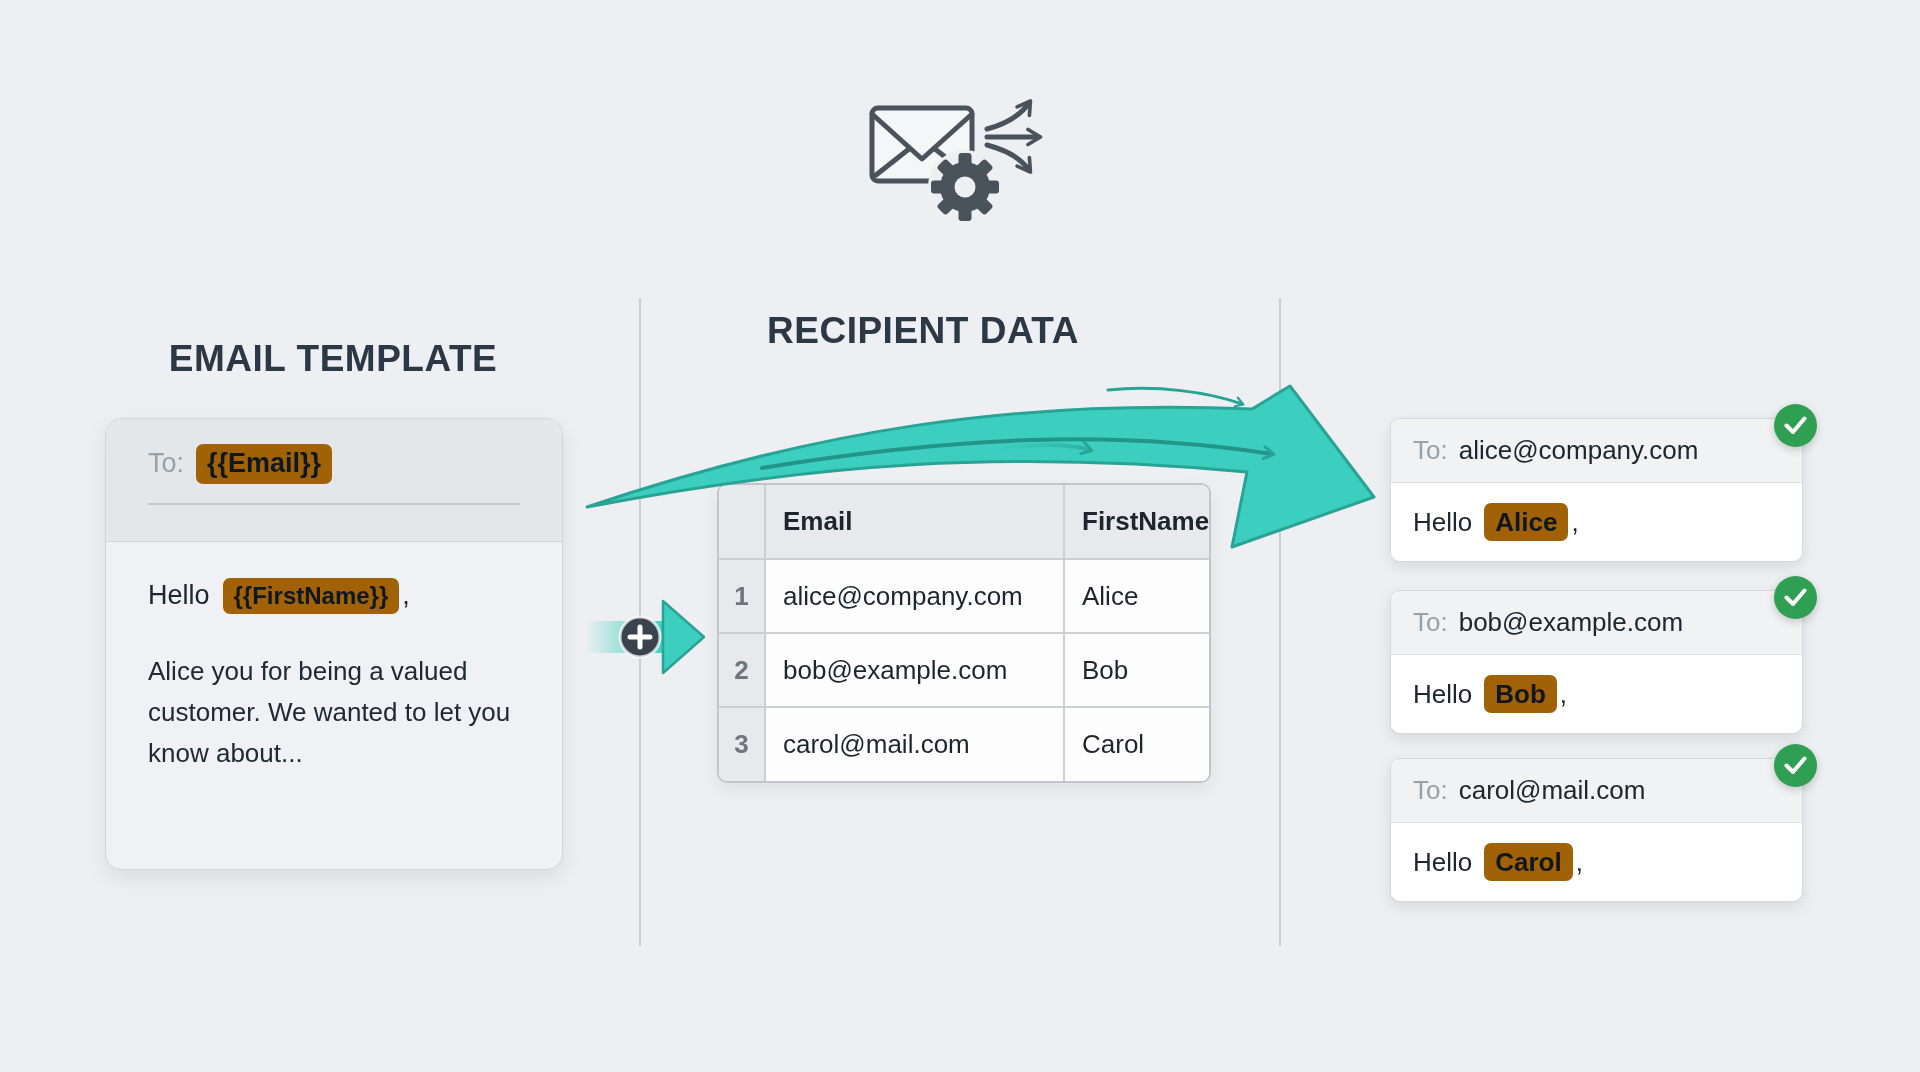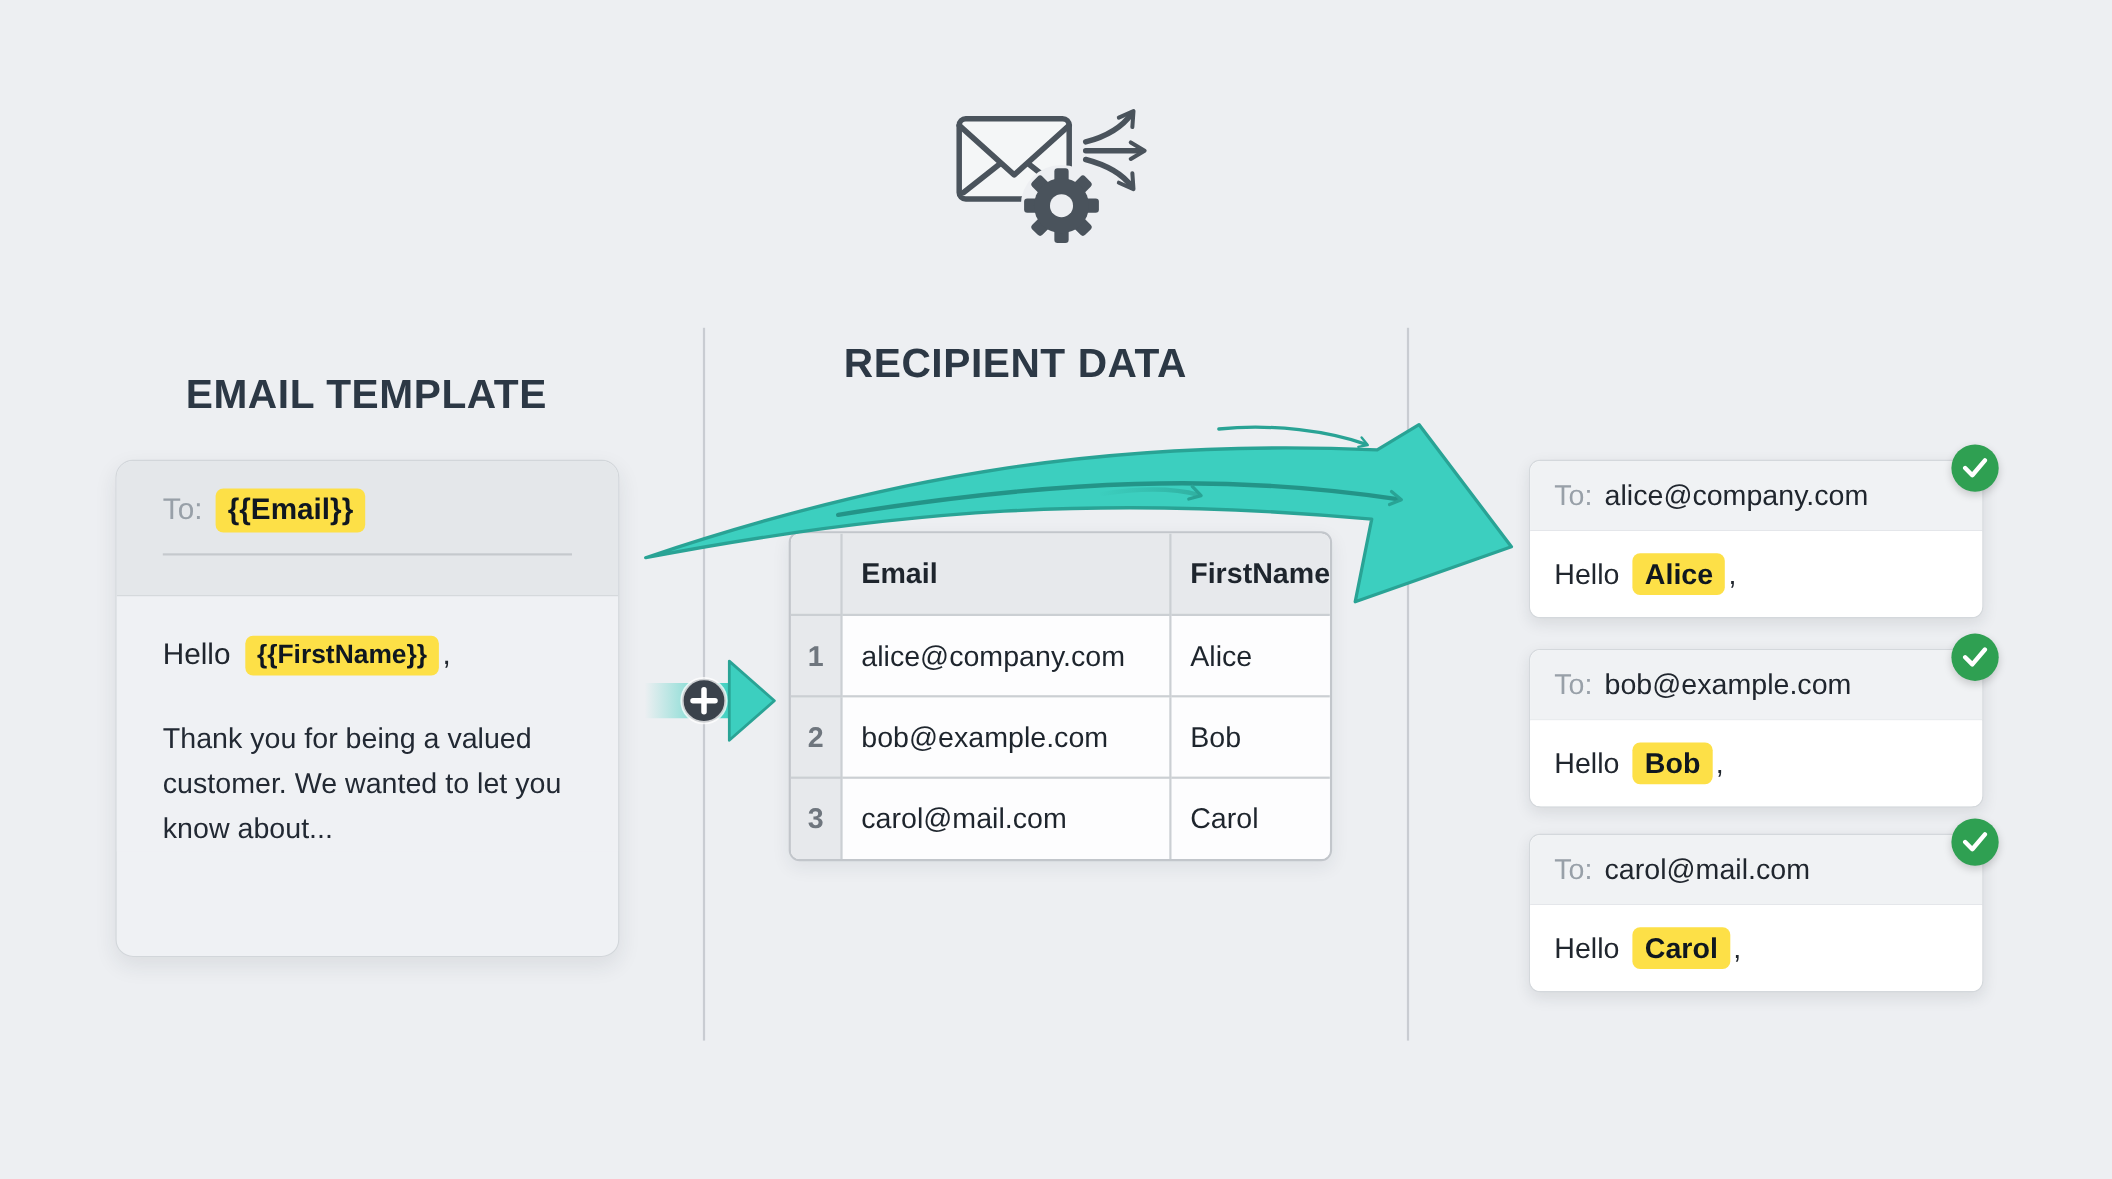--- a/index.html
+++ b/index.html
@@ -41,21 +41,21 @@
   }
   .divider.d1 { left: 639px; }
   .divider.d2 { left: 1279px; }
 
   
   .hero-icon { position: absolute; left: 850px; top: 75px; z-index: 1; }
 
   
   .chip {
     display: inline-block;
-    background: #fde047;
+    background: #a16207;
     color: #0F1720;
     font-weight: 700;
     border-radius: 7px;
     padding: 3px 11px;
     line-height: 1.25;
   }
 
   
   .t-card {
     position: absolute;
@@ -230,21 +230,21 @@
         <span class="chip" style="font-size:27px">{{Email}}</span>
       </div>
       <hr class="t-sep">
     </div>
     <div class="t-body">
       <div class="t-greet">
         <span>Hello</span>
         <span class="chip" style="font-size:24px">{{FirstName}}</span>
         <span>,</span>
       </div>
-      <div class="t-paragraph">Thank you for being a valued customer. We wanted to let you know about...</div>
+      <div class="t-paragraph">Alice you for being a valued customer. We wanted to let you know about...</div>
     </div>
   </div>
 
   <div class="r-table-wrap">
     <table class="r-table">
       <tbody>
           <tr>
         <th class="corner"></th>
         <th class="col-email">Email</th>
         <th class="col-first">FirstName</th>

